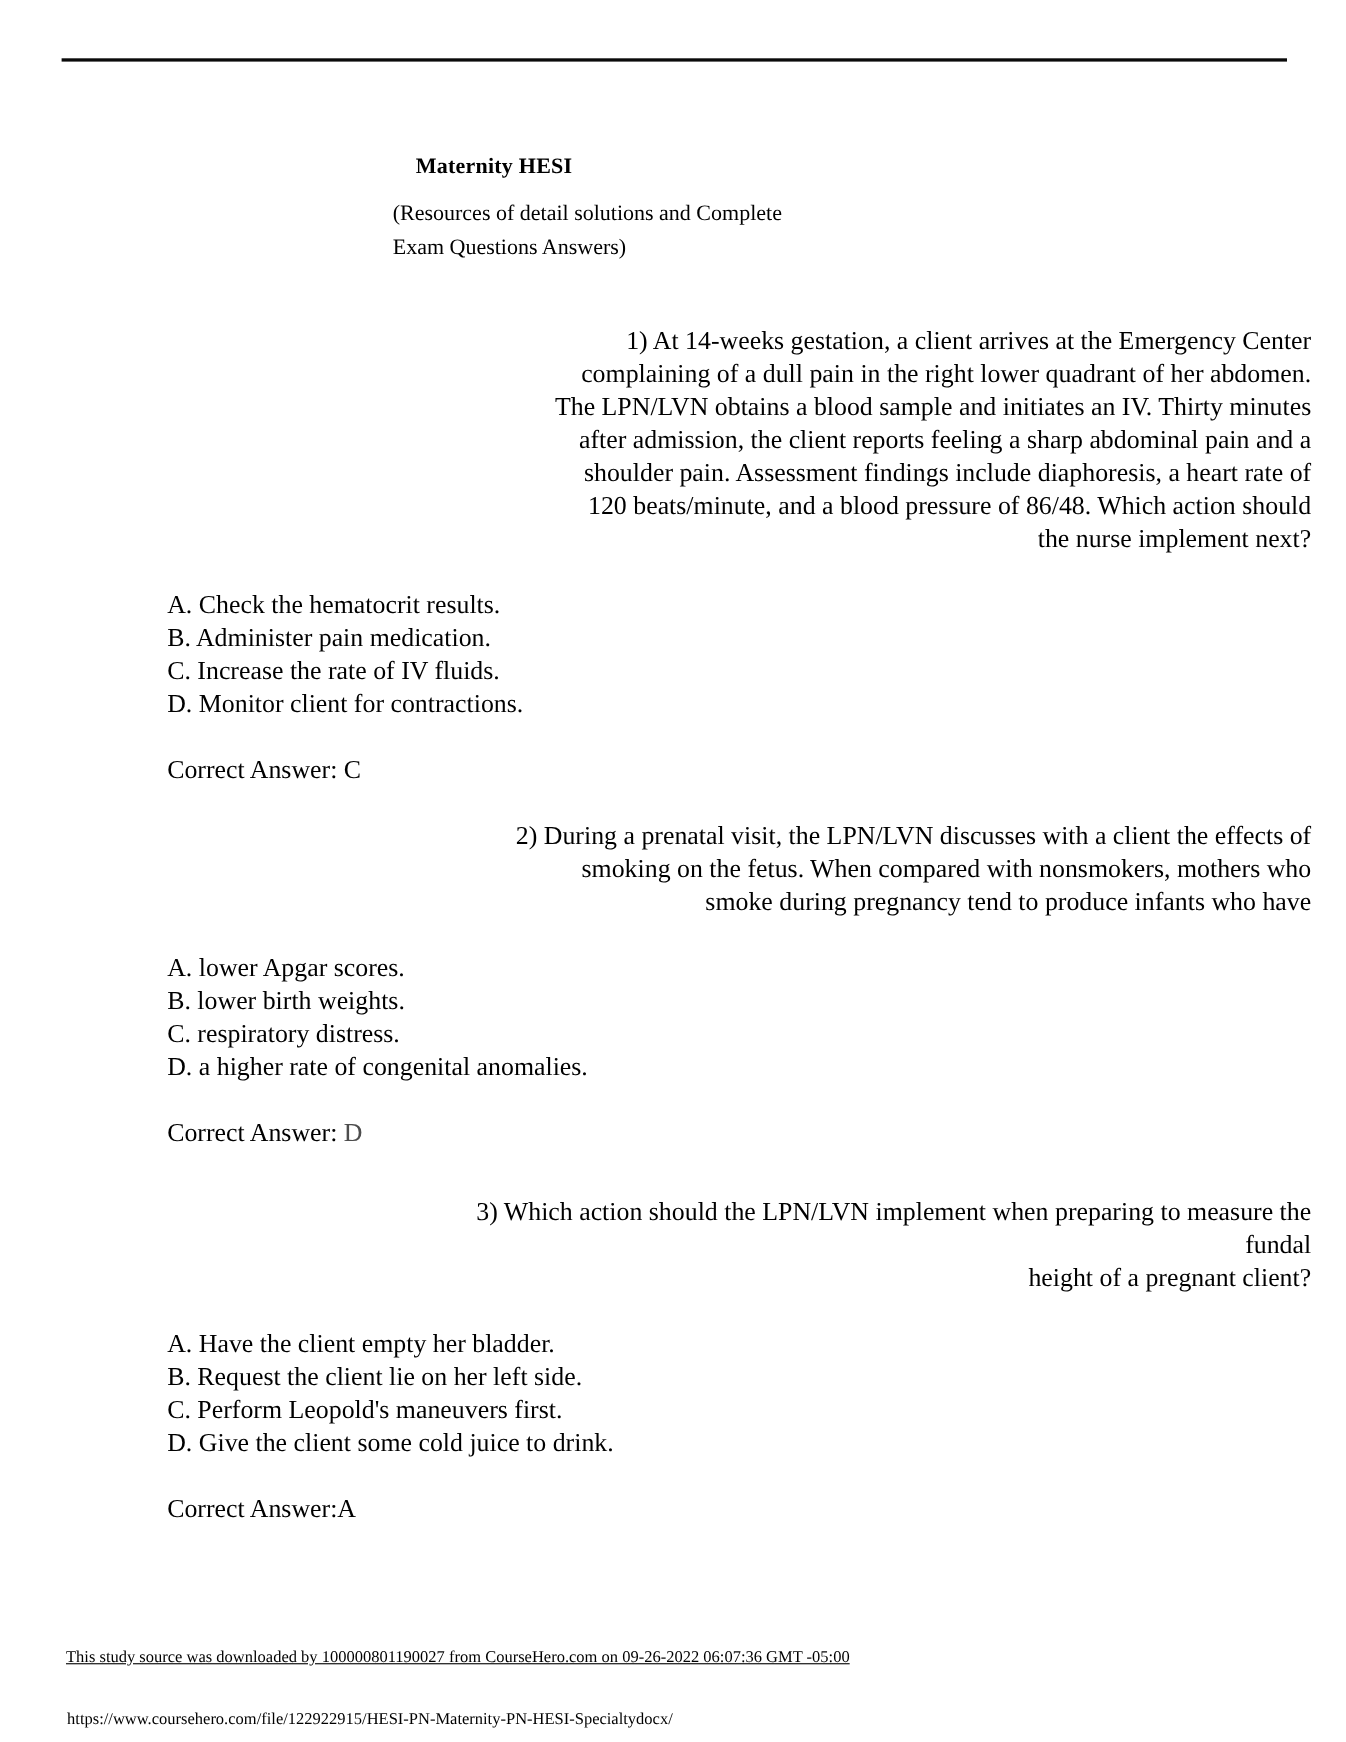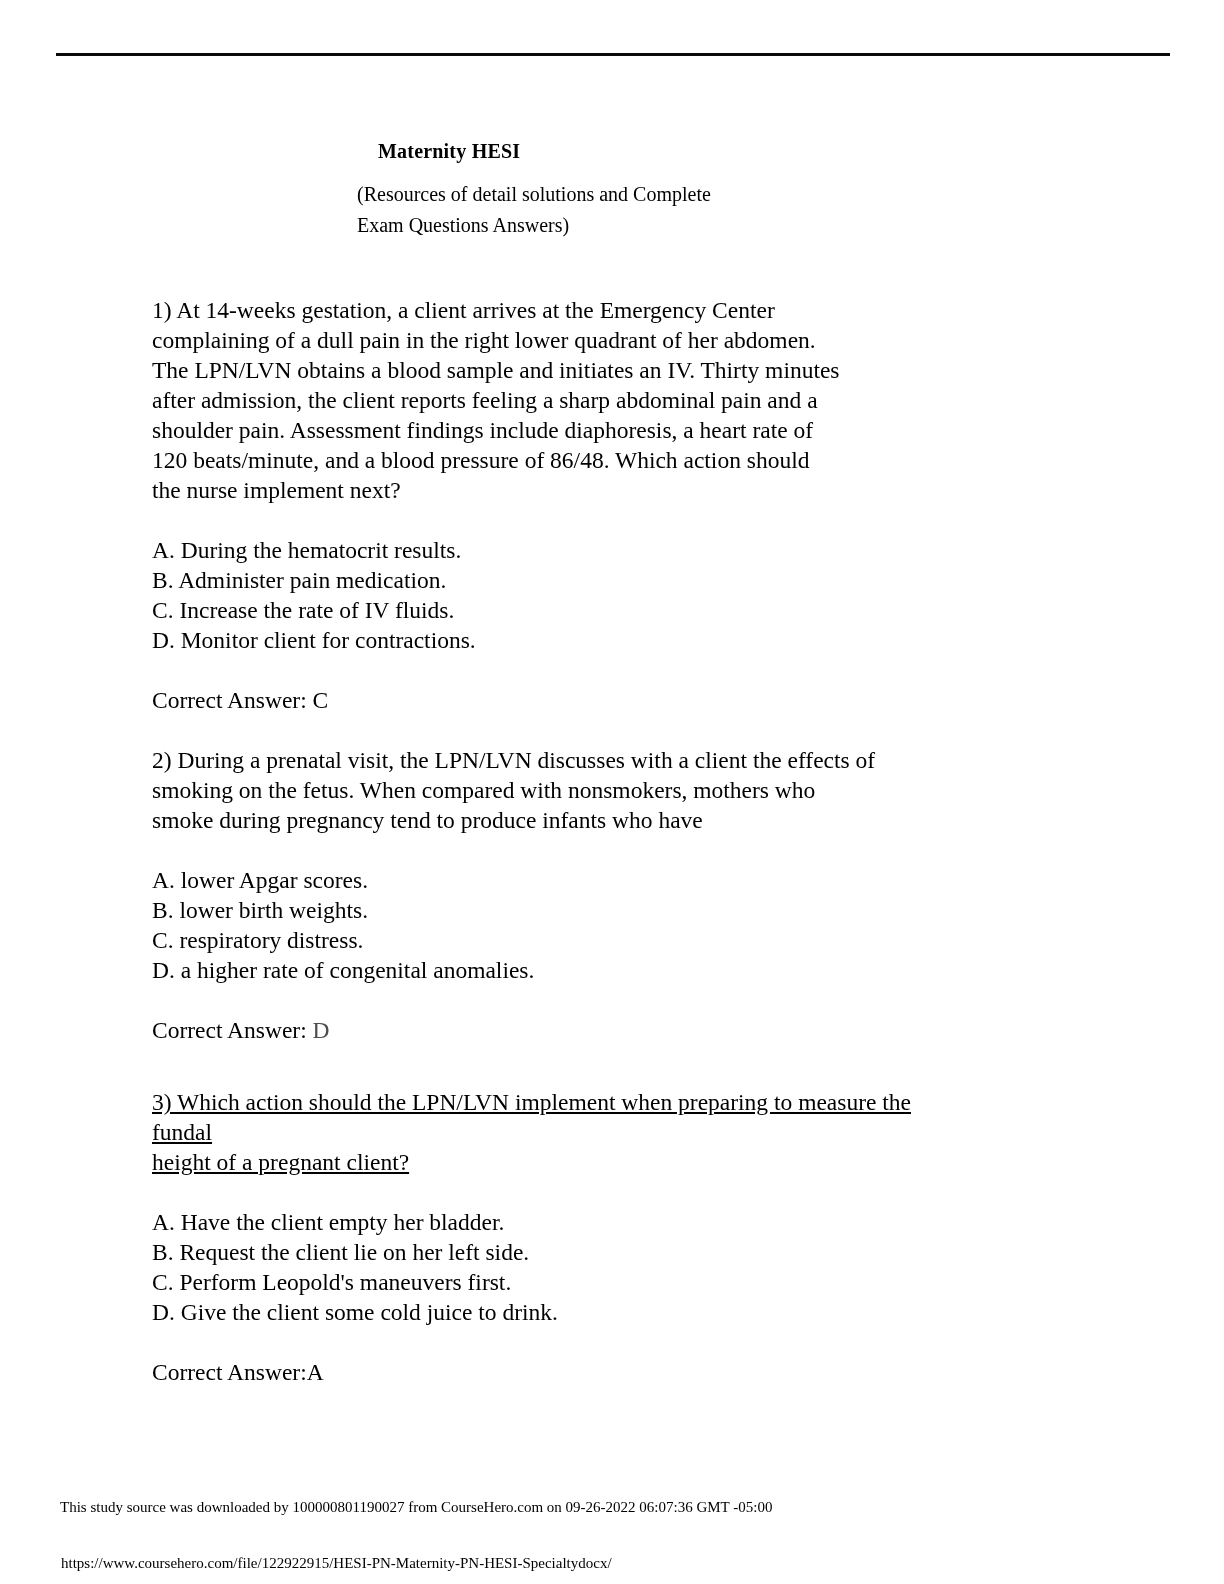--- a/index.html
+++ b/index.html
@@ -44,40 +44,41 @@
     position: absolute;
     left: 152px;
     top: 295px;
     width: 1040px;
     font-size: 23.5px;
     line-height: 30px;
   }
   .q-text {
     white-space: pre-line;
     margin: 0 0 30px 0;
+    text-align: right;
   }
   .options {
     margin: 0 0 30px 0;
   }
   .option-line {
     line-height: 30px;
   }
   .answer-line {
     margin: 0 0 30px 0;
   }
   .gap-lg {
     margin-top: 42px;
-    text-decoration: underline;
   }
   .footer-note {
     position: absolute;
     left: 60px;
     top: 1499px;
     font-size: 15px;
     white-space: nowrap;
+    text-decoration: underline;
   }
   .footer-url {
     position: absolute;
     left: 61px;
     top: 1555px;
     font-size: 15px;
     white-space: nowrap;
   }
 </style>
 </head>
@@ -92,21 +93,21 @@
 <div class="content">
 
   <div class="q-text">1) At 14-weeks gestation, a client arrives at the Emergency Center
 complaining of a dull pain in the right lower quadrant of her abdomen.
 The LPN/LVN obtains a blood sample and initiates an IV. Thirty minutes
 after admission, the client reports feeling a sharp abdominal pain and a
 shoulder pain. Assessment findings include diaphoresis, a heart rate of
 120 beats/minute, and a blood pressure of 86/48. Which action should
 the nurse implement next?</div>
   <div class="options">
-    <div class="option-line">A. During the hematocrit results.</div>
+    <div class="option-line">A. Check the hematocrit results.</div>
     <div class="option-line">B. Administer pain medication.</div>
     <div class="option-line">C. Increase the rate of IV fluids.</div>
     <div class="option-line">D. Monitor client for contractions.</div>
   </div>
   <div class="answer-line"><span>Correct Answer:</span><span style="color:#000000"> C</span></div>
 
   <div class="q-text">2) During a prenatal visit, the LPN/LVN discusses with a client the effects of
 smoking on the fetus. When compared with nonsmokers, mothers who
 smoke during pregnancy tend to produce infants who have</div>
   <div class="options">

